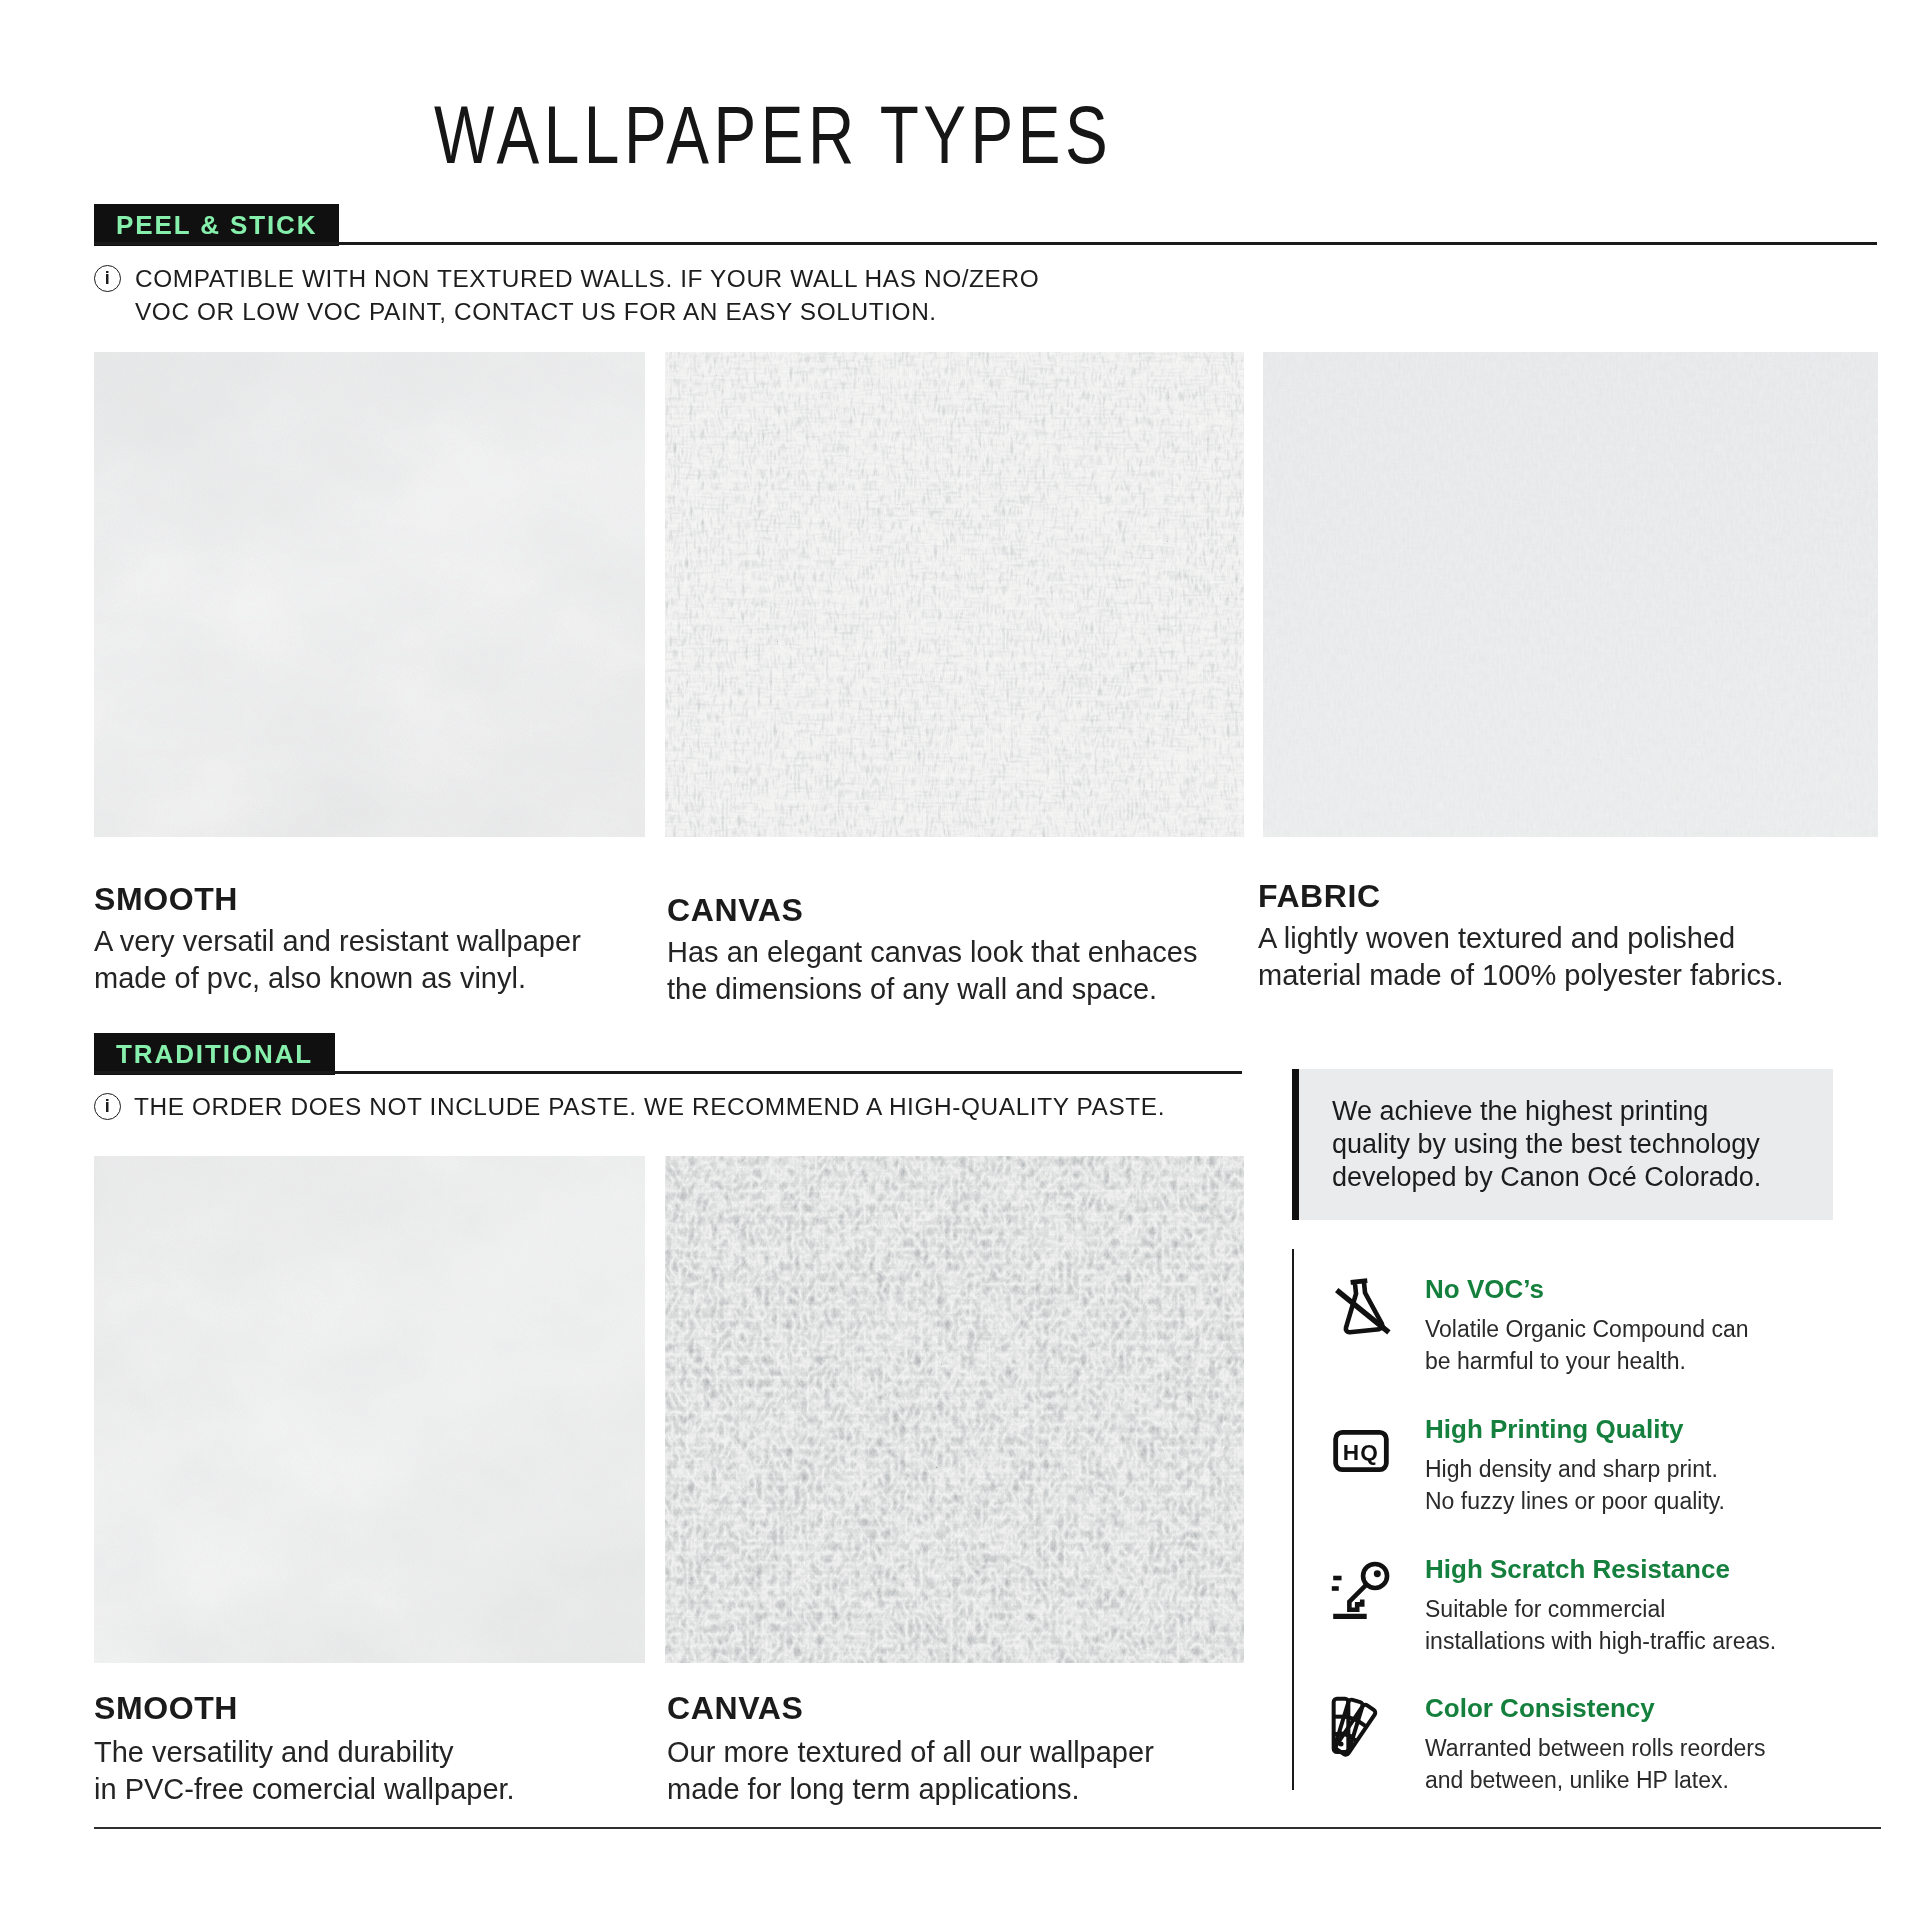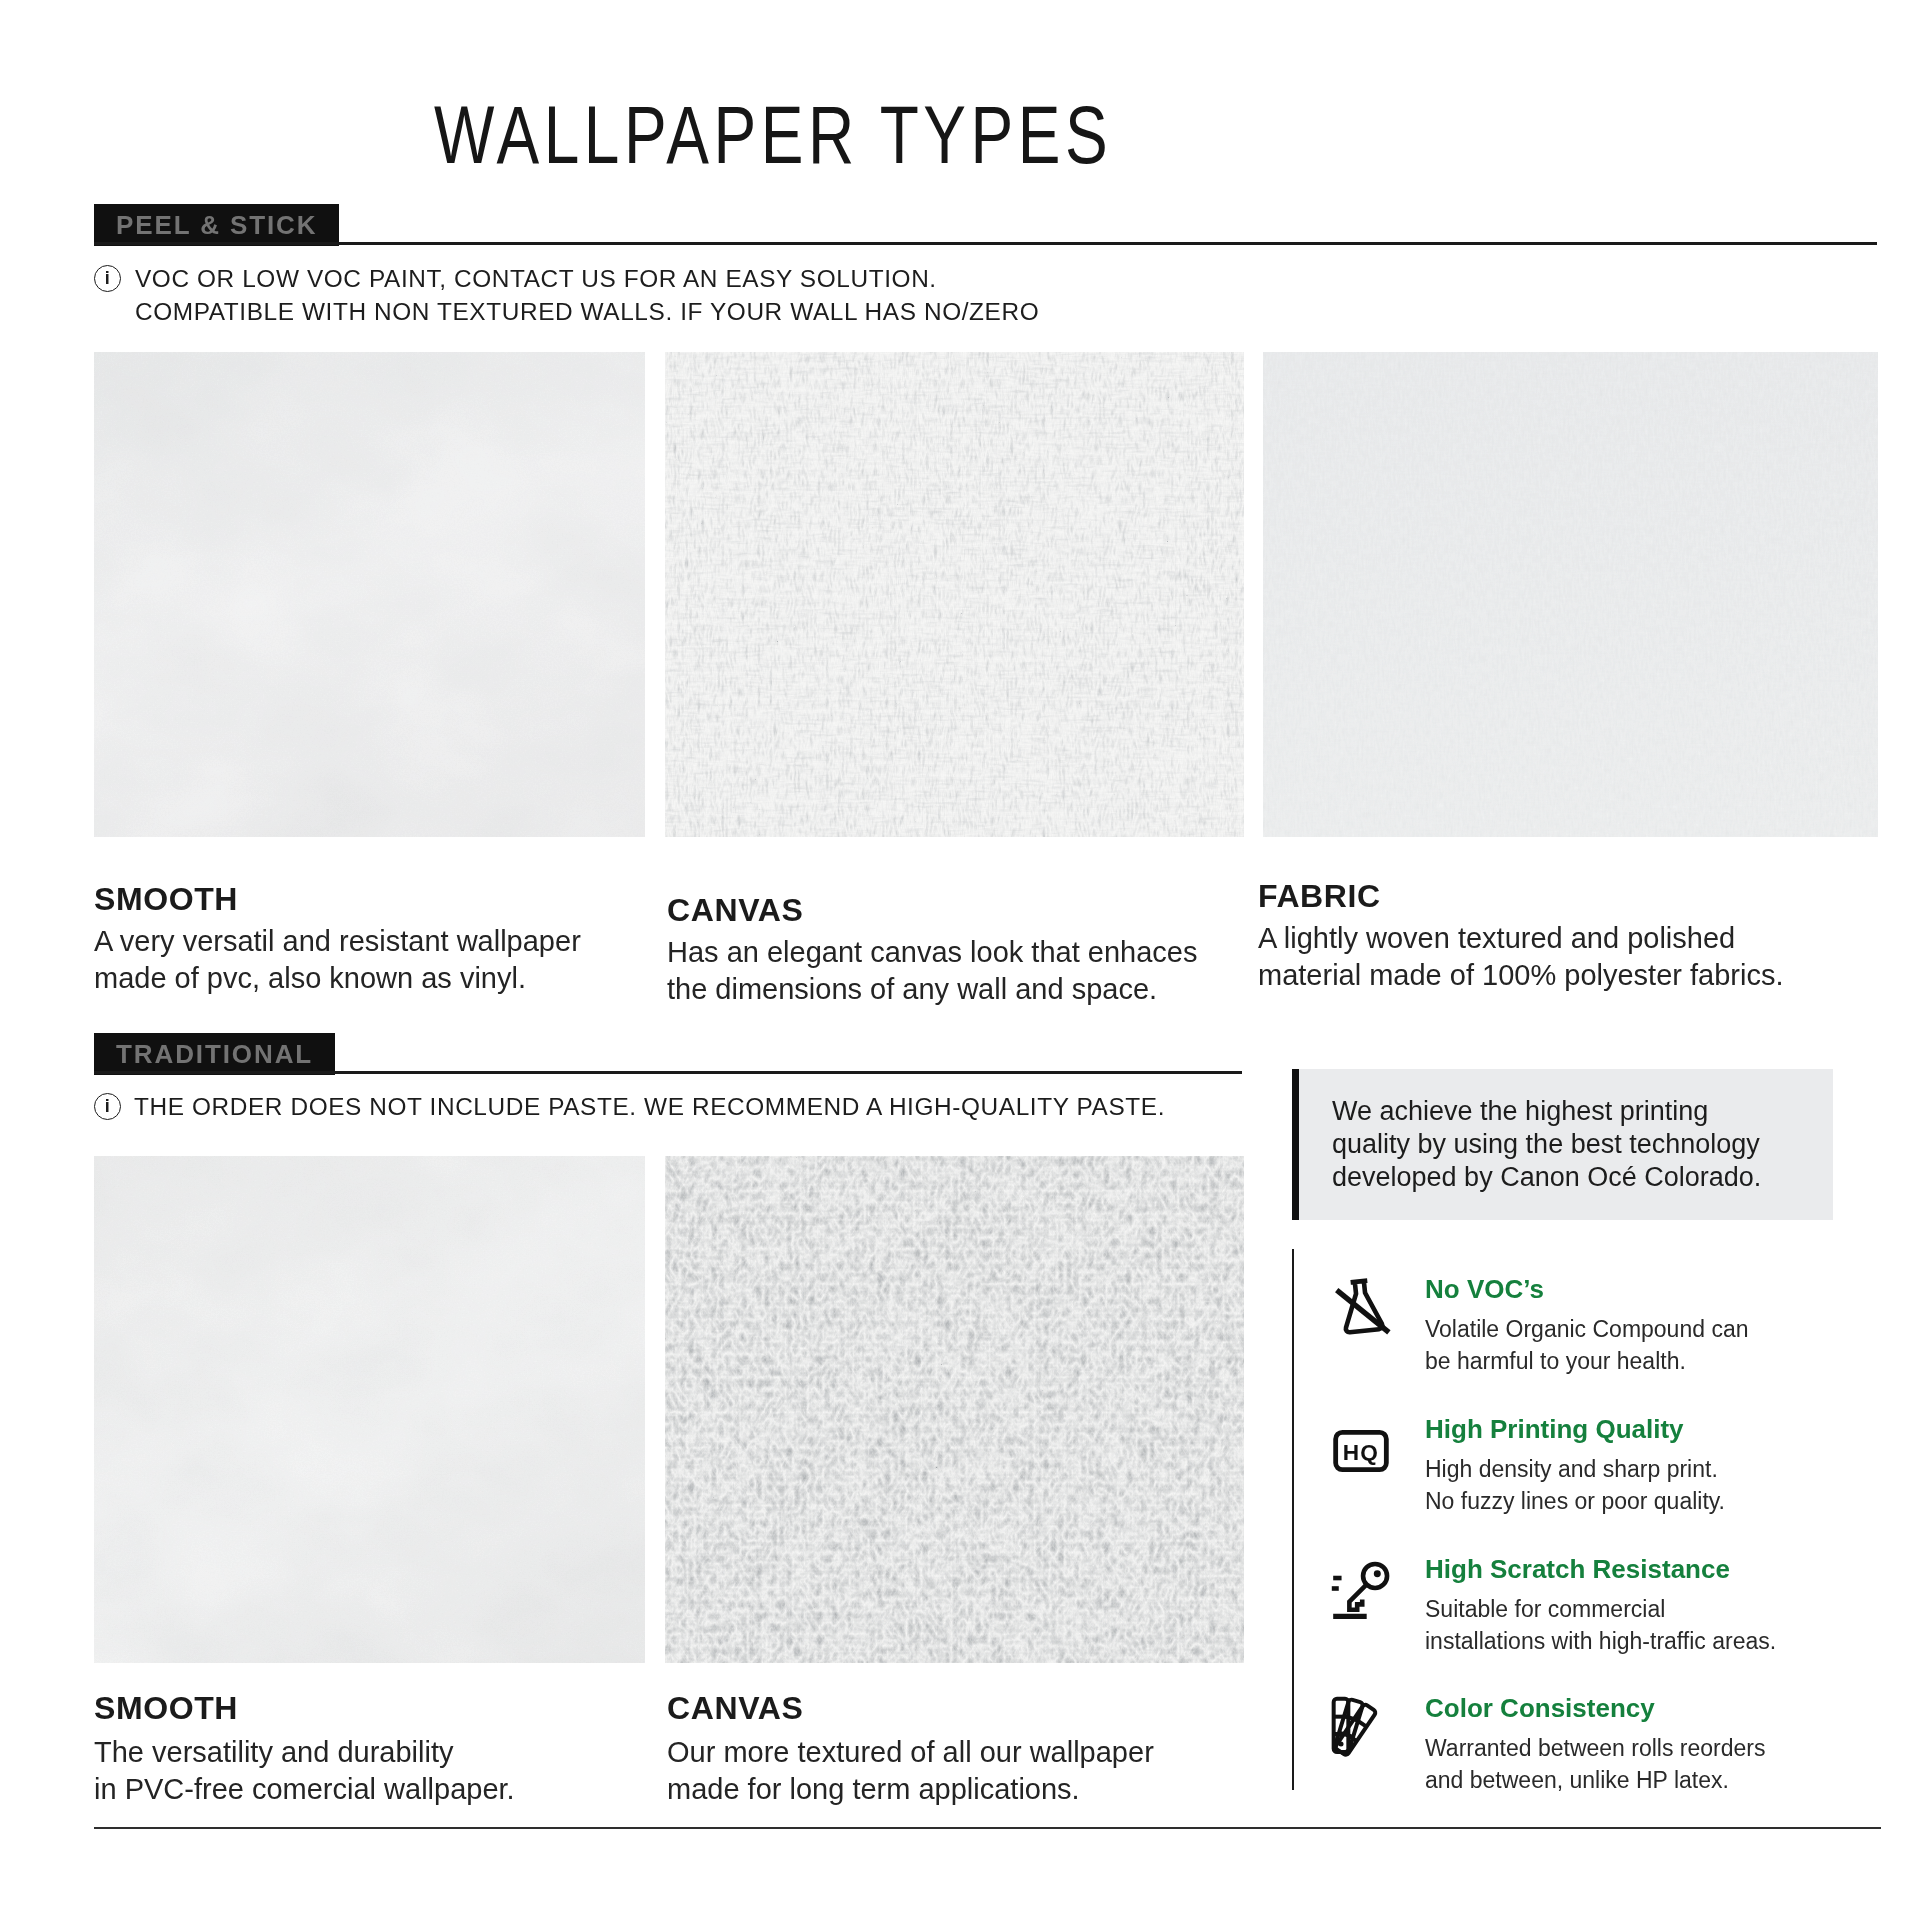--- a/index.html
+++ b/index.html
@@ -10,21 +10,21 @@
 
   
   .title{
     position:absolute;left:434px;top:87px;margin:0;
     font-size:64px;font-weight:400;letter-spacing:4.5px;color:#161616;
     transform:scaleY(1.28);transform-origin:left top;white-space:nowrap;
   }
 
   
   .badge{
-    position:absolute;left:94px;height:42px;background:#101010;color:#737373;
+    position:absolute;left:94px;height:42px;background:#101010;color:#86efac;
     font-size:26px;font-weight:700;letter-spacing:1.9px;
     display:flex;align-items:center;padding:0 22px;white-space:nowrap;
   }
   .rule-h{position:absolute;background:#1a1a1a;height:3.2px;}
   .footer-rule{position:absolute;background:#2e2e2e;height:1.9px;}
   .vrule{position:absolute;background:#1a1a1a;width:1.9px;}
 
   
   .note{position:absolute;font-size:24.4px;letter-spacing:0.6px;color:#1d1d1d;line-height:33px;}
   .note .info-i{
@@ -174,22 +174,22 @@
 <div id="canvas">
 
   <h1 class="title">WALLPAPER TYPES</h1>
 
   <div class="badge" style="top:204px">PEEL &amp; STICK</div>
   <div class="rule-h" style="left:94px;top:242px;width:1783px"></div>
 
   <div class="note note-ps">
     <span class="info-i">i</span>
     <div class="note-lines">
+      <div>COMPATIBLE WITH NON TEXTURED WALLS. IF YOUR WALL HAS NO/ZERO</div>
       <div>VOC OR LOW VOC PAINT, CONTACT US FOR AN EASY SOLUTION.</div>
-      <div>COMPATIBLE WITH NON TEXTURED WALLS. IF YOUR WALL HAS NO/ZERO</div>
     </div>
   </div>
 
   <div class="swatch sw-smooth1" style="left:94px;top:352px;width:551px;height:485px">
     <svg class="tex" viewBox="0 0 858 755" width="551" height="485">
         <rect width="100%" height="100%" filter="url(#tex-smooth1)"></rect>
       </svg>
   </div>
   <div class="swatch sw-canvas1" style="left:665px;top:352px;width:579px;height:485px">
     <svg class="tex" viewBox="0 0 902 755" width="579" height="485">

